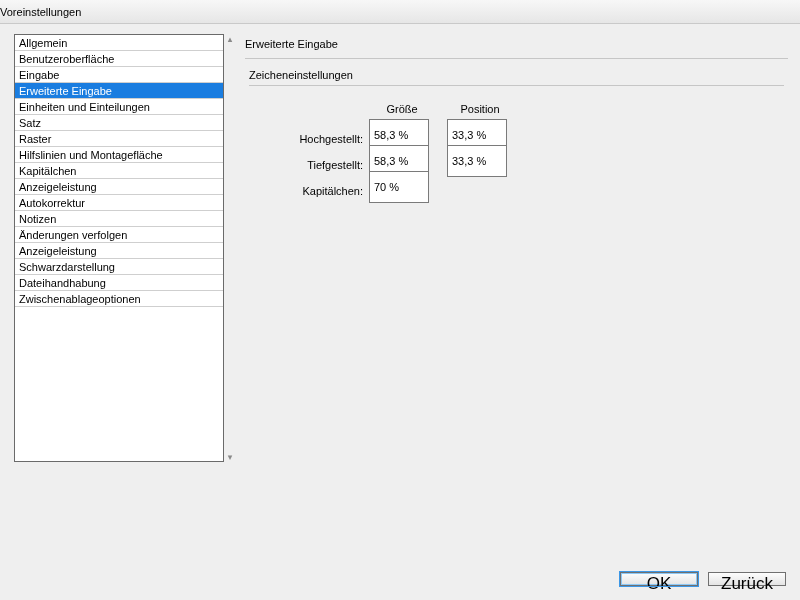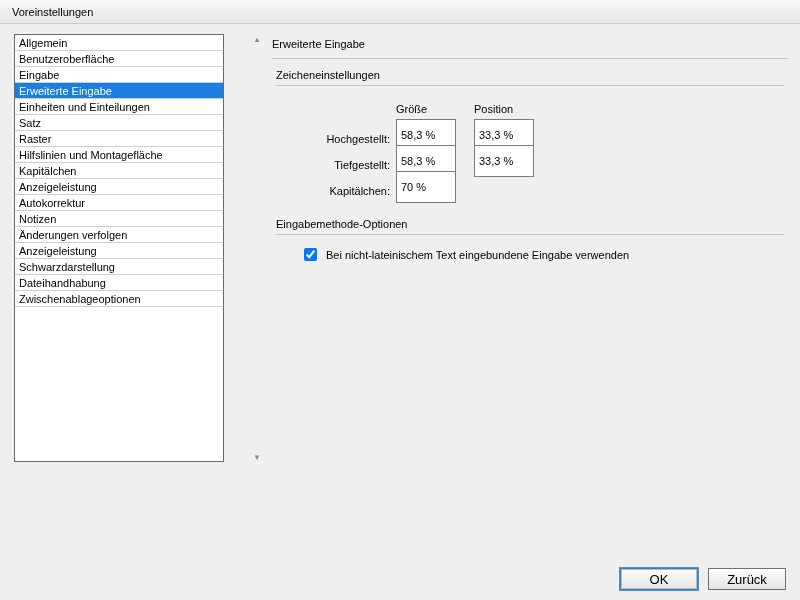--- a/index.html
+++ b/index.html
@@ -1,42 +1,42 @@
 <!DOCTYPE html>
 <html><head>
 <meta charset="utf-8">
 <style>
   * { box-sizing: border-box; font-family: "Segoe UI", Tahoma, sans-serif; }
   html, body { margin: 0; padding: 0; height: 100%; }
   body { width: 800px; height: 600px; background: #efefef; overflow: hidden; font-size: 11px; color: #000; position: relative; }
-  .titlebar { height: 24px; line-height: 24px; padding-left: 12px; background: linear-gradient(#f7f7f7,#e6e6e6); border-bottom: 1px solid #c9c9c9; font-size: 11px; }
+  .titlebar { height: 24px; line-height: 24px; padding-left: 0; background: linear-gradient(#f7f7f7,#e6e6e6); border-bottom: 1px solid #c9c9c9; font-size: 11px; }
   .content { position: absolute; top: 24px; left: 0; right: 0; bottom: 42px; display: flex; padding: 10px 12px 0 14px; gap: 8px; }
-  .sidebar-wrap { display: flex; align-items: flex-start; gap: 27px; }
+  .sidebar-wrap { display: flex; align-items: flex-start; }
   .sidebar { width: 210px; height: 428px; border: 1px solid #6a6a6a; background: #fff; overflow-y: auto; }
   .sidebar::-webkit-scrollbar { width: 0; }
   .cat { height: 16px; line-height: 16px; padding: 0 4px; border-bottom: 1px solid #cfcfcf; cursor: default; white-space: nowrap; overflow: hidden; }
   .cat.sel { background: #1a7de0; color: #fff; }
   .scrollers { width: 12px; height: 428px; display: flex; flex-direction: column; justify-content: space-between; margin-left: 1px; }
   .arrow { width: 10px; height: 10px; color: #8a8a8a; font-size: 9px; text-align: center; line-height: 10px; cursor: pointer; }
   .panel { flex: 1; padding-top: 4px; }
   .panel-title { margin-bottom: 8px; }
   .fieldset { margin: 0 4px 18px 4px; }
   .legend { margin-bottom: 4px; }
   .hr { height: 1px; background: #c6c6c6; margin: 0 0 10px 0; }
   .grid { margin-left: 24px; }
   .row { display: flex; align-items: center; height: 26px; }
   .col-label { width: 96px; text-align: right; padding-right: 6px; margin-top: 8px; }
   .hdr .col-label { visibility: hidden; }
-  .hdr .col-size, .hdr .col-pos { }
+  .hdr .col-size, .hdr .col-pos { text-align: center; }
   .col-size, .col-pos { width: 66px; margin-right: 12px; }
   input.txt { width: 60px; height: 32px; font-size: 11px; padding: 2px 4px; border: 1px solid #7a7a7a; background: #fff; }
   .checkbox-row { display: flex; align-items: center; gap: 6px; margin-left: 24px; }
   .checkbox-row input { width: 13px; height: 13px; }
   .footer { position: absolute; left: 0; right: 0; bottom: 0; height: 42px; display: flex; justify-content: flex-end; align-items: center; gap: 10px; padding-right: 14px; }
-  .btn { min-width: 78px; height: 22px; border: 1px solid #707070; background: linear-gradient(#fdfdfd,#e4e4e4); cursor: pointer; font-size: 13px; }
+  .btn { min-width: 78px; height: 14px; border: 1px solid #707070; background: linear-gradient(#fdfdfd,#e4e4e4); cursor: pointer; font-size: 17px; }
   .btn.primary { outline: 1px solid #3c97e6; box-shadow: 0 0 0 1px #8cc8f5 inset; }
 </style>
 </head>
 <body>
 
 <div class="titlebar">Voreinstellungen</div>
 
 <div class="content">
   <div class="sidebar-wrap">
     <div class="sidebar" id="sidebar">
@@ -87,27 +87,19 @@
           <div class="col-size"><input class="txt" value="58,3 %" style=""></div>
           <div class="col-pos"><input class="txt" value="33,3 %" style=""></div>
         </div>
         <div class="row">
           <div class="col-label">Kapitälchen:</div>
           <div class="col-size"><input class="txt" value="70 %" style=""></div>
         </div>
       </div>
     </div>
 
-    <div class="fieldset">
-      <div class="legend">Eingabemethode-Optionen</div>
-      <div class="hr"></div>
-      <div class="checkbox-row">
-        <input type="checkbox" id="ime-chk" checked="" style="">
-        <label for="ime-chk">Bei nicht-lateinischem Text eingebundene Eingabe verwenden</label>
-      </div>
-    </div>
   </div>
 </div>
 
 <div class="footer">
   <button class="btn primary">OK</button>
   <button class="btn">Zurück</button>
 </div>
 
 </body></html>

